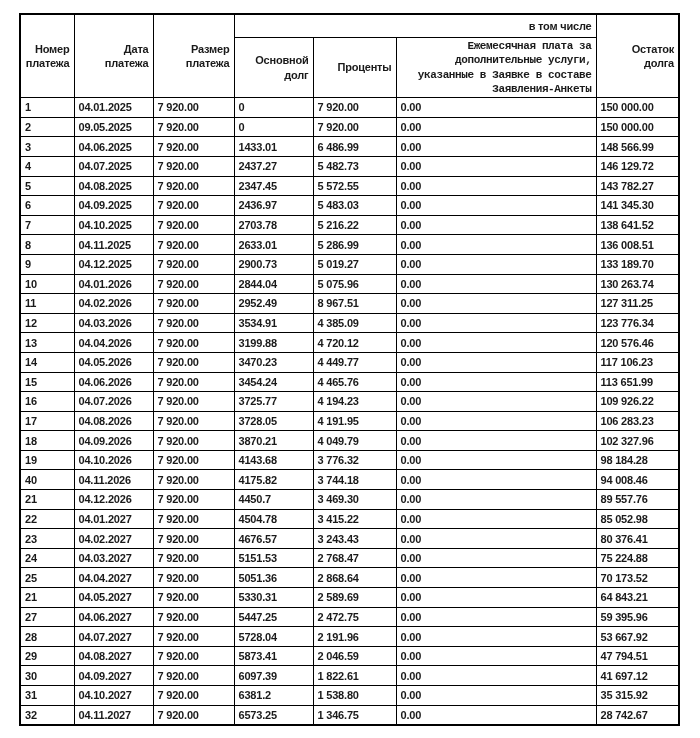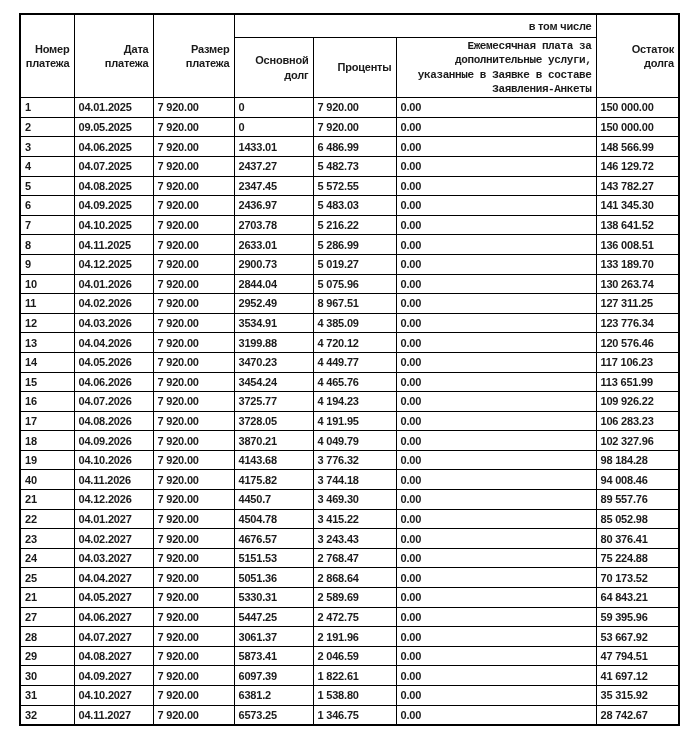--- a/index.html
+++ b/index.html
@@ -336,21 +336,21 @@
     <td>7 920.00</td>
     <td>5447.25</td>
     <td>2 472.75</td>
     <td>0.00</td>
     <td>59 395.96</td>
   </tr>
         <tr>
     <td>28</td>
     <td>04.07.2027</td>
     <td>7 920.00</td>
-    <td>3061.37</td>
+    <td>5728.04</td>
     <td>2 191.96</td>
     <td>0.00</td>
     <td>53 667.92</td>
   </tr>
         <tr>
     <td>29</td>
     <td>04.08.2027</td>
     <td>7 920.00</td>
     <td>5873.41</td>
     <td>2 046.59</td>

